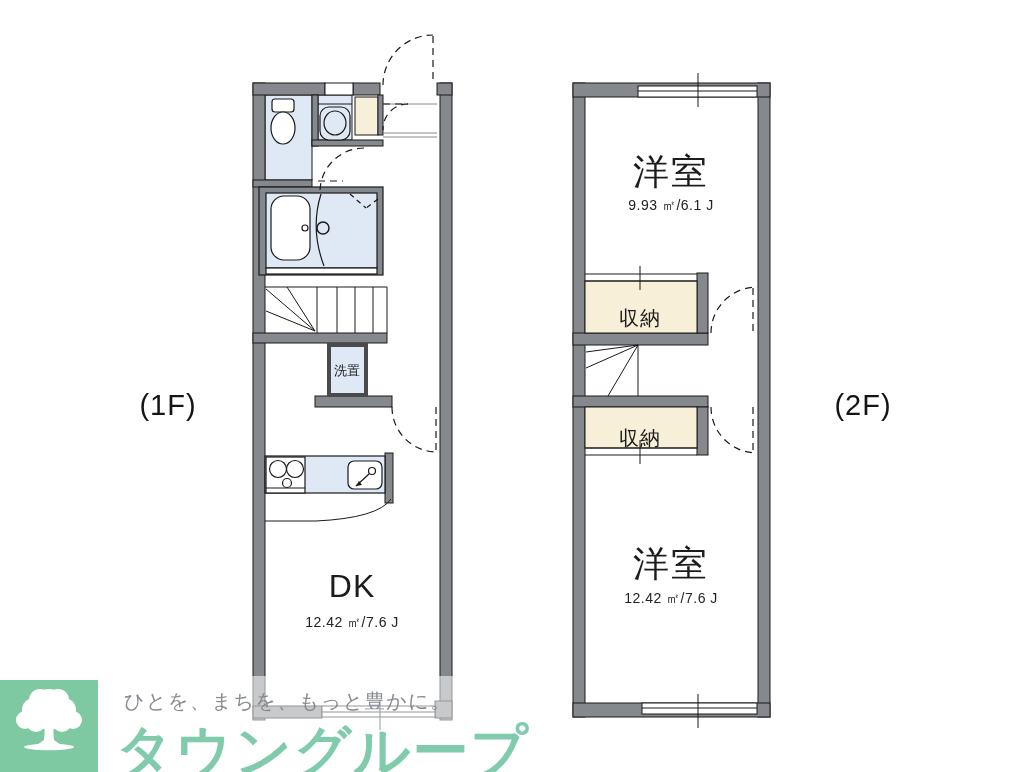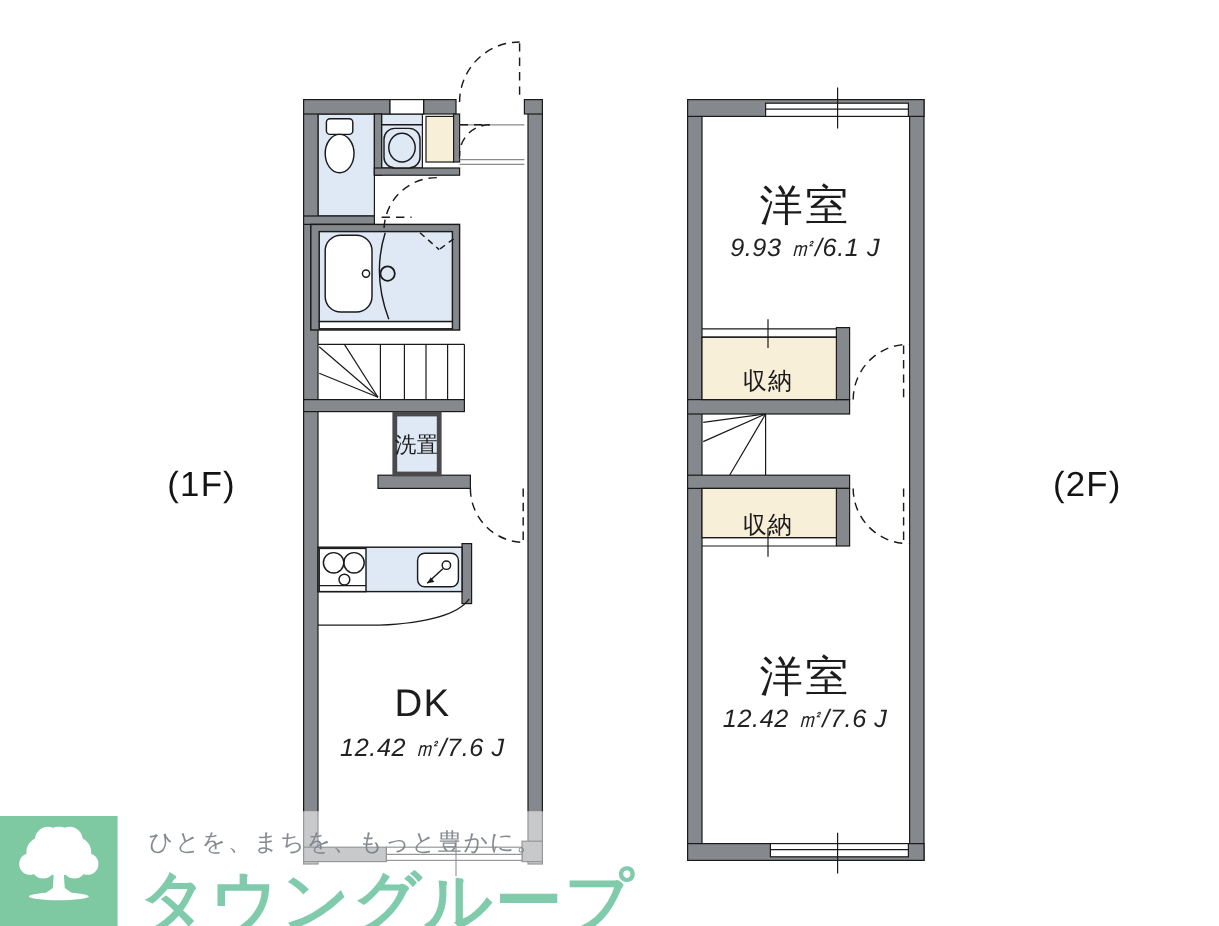--- a/index.html
+++ b/index.html
@@ -5,23 +5,23 @@
   html,body{margin:0;padding:0;background:#fff;}
   body{width:1016px;height:772px;position:relative;overflow:hidden;
        font-family:"Liberation Sans","DejaVu Sans",sans-serif;color:#1a1a1a;}
   .abs{position:absolute;}
   svg{display:block;}
   
   .lbl{position:absolute;transform:translate(-50%,-50%);white-space:nowrap;
        text-align:center;color:#1c1c1c;}
   .floor-tag{font-size:29px;letter-spacing:1px;color:#141414;}
   .room-name{font-size:36px;letter-spacing:2px;}
-  .room-area{font-size:21px;letter-spacing:0.5px;color:#222;font-style:italic;}
+  .room-area{font-size:14px;letter-spacing:0.5px;color:#222;}
   .dk-name{font-size:32px;letter-spacing:1px;}
-  .small-room{font-size:18px;}
+  .small-room{font-size:13px;}
   .storage{font-size:20px;letter-spacing:1px;margin-top:10px;}
   
   .wm-bg{left:0;top:676px;width:462px;height:96px;background:rgba(255,255,255,.55);}
   .logo-box{left:0;top:680px;width:98px;height:92px;background:#7ec9a1;}
   .tagline{position:absolute;left:124px;top:688px;font-size:20px;letter-spacing:1.5px;
            color:rgba(123,129,136,.92);font-family:Liberation Mono, monospace;}
   .company-ja{position:absolute;left:116px;top:714px;font-size:56px;font-weight:bold;
               letter-spacing:2px;color:rgba(109,196,159,.88);}
 </style>
 </head>
@@ -184,21 +184,21 @@
     <g fill="none" stroke-dasharray="7 5" stroke-width="1.2">
       <path d="M711,333 A46,46 0 0 1 757,287"></path>
       <line x1="753" y1="288" x2="753" y2="333"></line>
       <path d="M711,407 A46,46 0 0 0 757,453"></path>
       <line x1="753" y1="407" x2="753" y2="452"></line>
     </g>
   </g>
 </svg>
 
 <div class="lbl floor-tag" style="left:168px;top:405px">(1F)</div>
-<div class="lbl floor-tag" style="left:906px;top:405px">(2F)</div>
+<div class="lbl floor-tag" style="left:863px;top:405px">(2F)</div>
 
 <div class="lbl small-room" style="left:347px;top:371px">洗置</div>
 
 <div class="lbl dk-name" style="left:352px;top:586px">DK</div>
 <div class="lbl room-area" style="left:352px;top:623px">12.42 ㎡/7.6 J</div>
 
 <div class="lbl room-name" style="left:671px;top:172px">洋室</div>
 <div class="lbl room-area" style="left:671px;top:206px">9.93 ㎡/6.1 J</div>
 
 <div class="lbl storage" style="left:640px;top:308px">収納</div>

